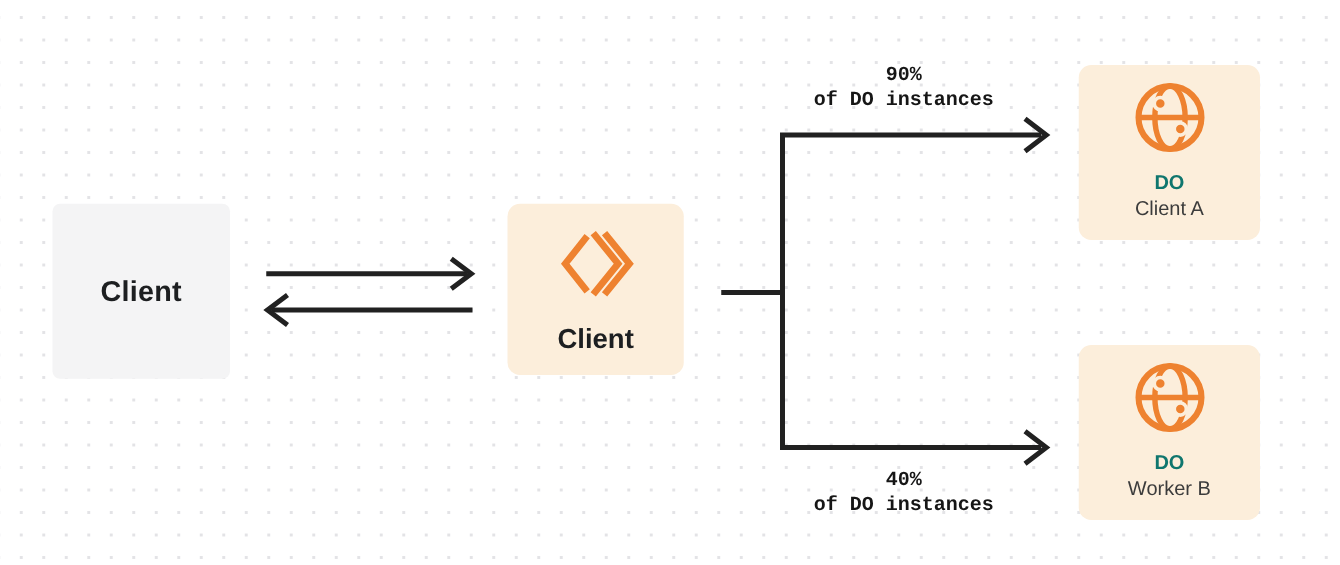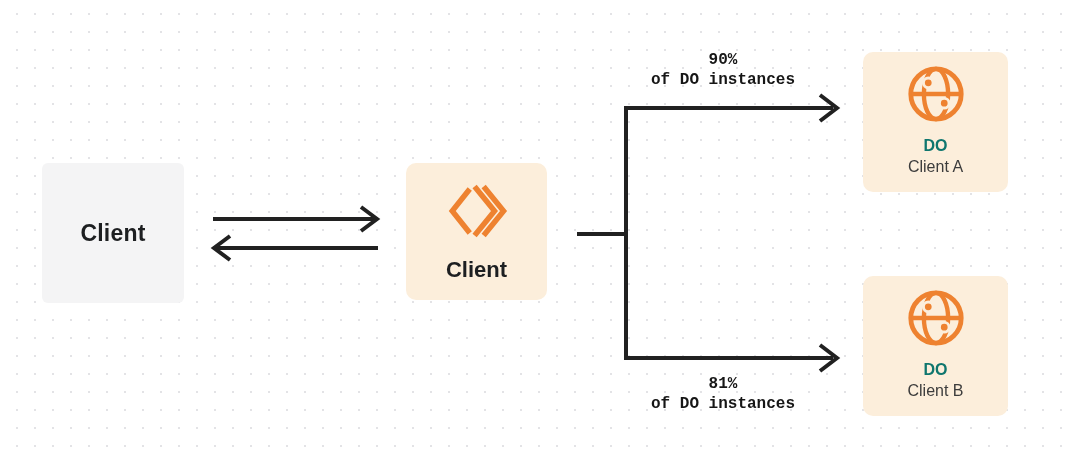--- a/index.html
+++ b/index.html
@@ -164,26 +164,26 @@
         <g stroke="#ee8230" fill="none">
           <circle cx="32" cy="32" r="26" stroke-width="5"></circle>
           <line x1="7" y1="32" x2="57" y2="32" stroke-width="4.5"></line>
           <ellipse cx="32" cy="32" rx="12.5" ry="26" stroke-width="4.5"></ellipse>
         </g>
         <circle cx="24" cy="20.5" r="5" fill="#ee8230" stroke="#fceedb" stroke-width="3"></circle>
         <circle cx="40.5" cy="41.5" r="5" fill="#ee8230" stroke="#fceedb" stroke-width="3"></circle>
       </svg>
     </span>
     <div class="do-title">DO</div>
-    <div class="do-subtitle">Client B</div>
+    <div class="do-subtitle">Worker B</div>
   </div>
 
   <div class="edge-label label-90">
     <div>90%</div>
     <div>of DO instances</div>
   </div>
 
   <div class="edge-label label-10">
-    <div>81%</div>
+    <div>40%</div>
     <div>of DO instances</div>
   </div>
 
 </div>
 
 </body></html>

